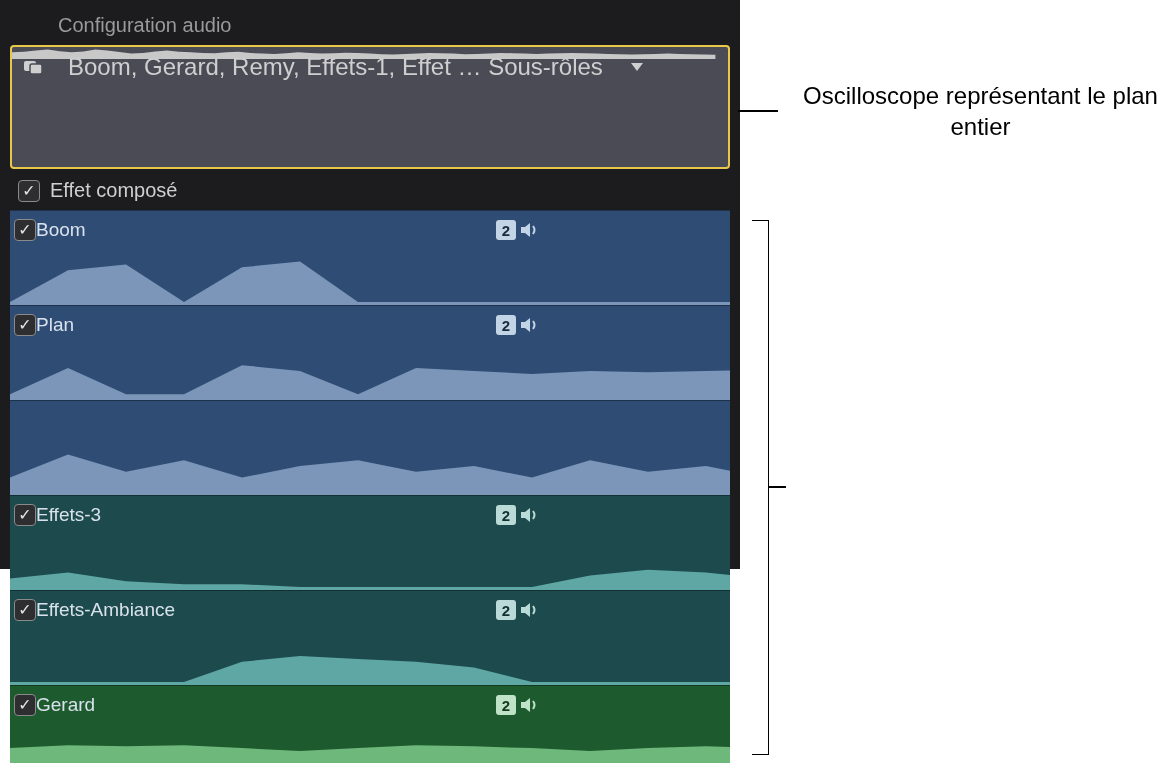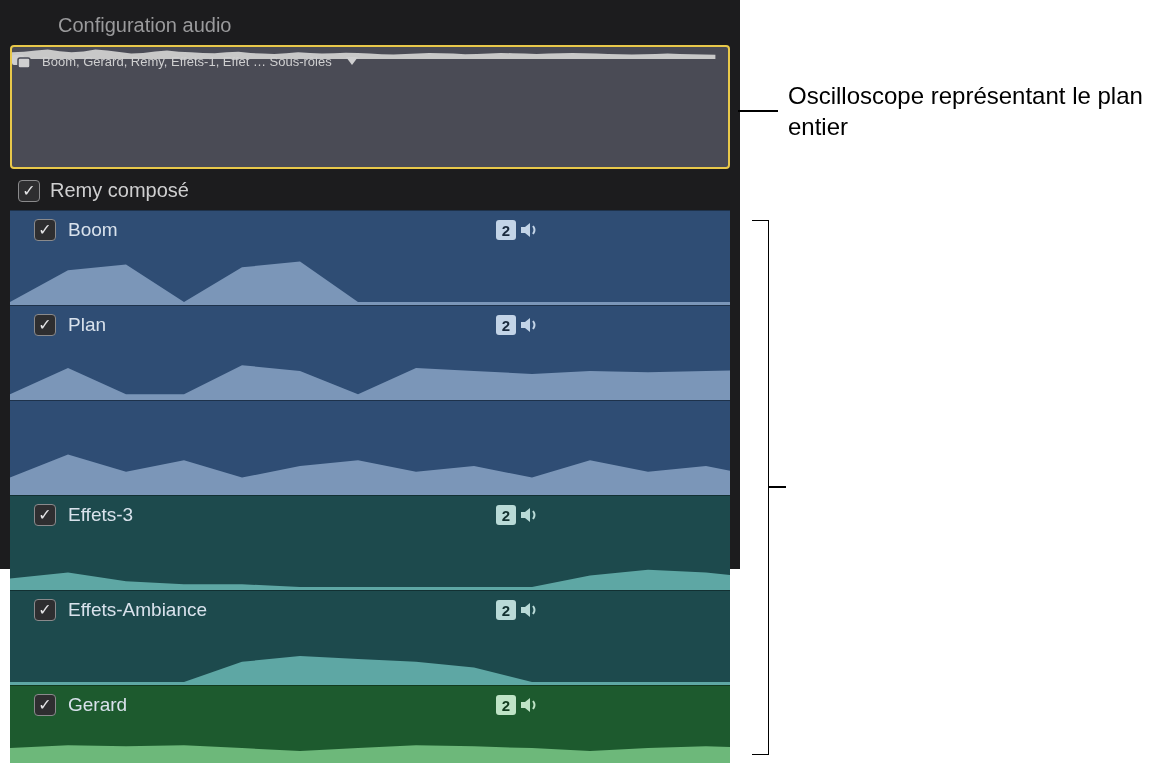--- a/index.html
+++ b/index.html
@@ -50,24 +50,24 @@
     background: #4a4b55;
     height: 120px;
     position: relative;
     overflow: hidden;
     flex-shrink: 0;
   }
 
   .clip-header {
     display: flex;
     align-items: center;
-    gap: 10px;
-    padding: 6px 0;
+    gap: 24px;
+    padding: 6px 12px;
     color: var(--text-light);
-    font-size: 13px;
+    font-size: 24px;
     position: relative;
     z-index: 2;
   }
 
   .clip-icon svg { display:block; }
 
   .chev {
     width:0;height:0;
     border-left:6px solid transparent;
     border-right:6px solid transparent;
@@ -118,22 +118,21 @@
   }
   .track.dialogue { background: var(--dialogue-blue); }
   .track.effects  { background: var(--effects-teal); }
   .track.music    { background: var(--music-green); }
 
   .track-header {
     position:relative;
     z-index:2;
     display:flex;
     align-items:center;
-    gap:12px;
-    padding:8px 10px 0 24px;
+    padding:8px 10px 0 4px;
     color:#d9e2ec;
     font-size:19px;
   }
 
   .channel-badge {
     margin-left:auto;
     margin-right:180px;
     display:flex;
     align-items:center;
     gap:4px;
@@ -153,20 +152,21 @@
     position:absolute;
     left:0;right:0;bottom:0;
     height:58px;
   }
 
   
   .right-col {
     flex:1;
     position:relative;
     padding-top:10px;
+    text-align:center;
   }
   .callout {
     position:absolute;
     color:var(--callout-text);
     font-size:24px;
     line-height:1.3;
   }
   .callout-line {
     position:absolute;
     background:#000;
@@ -198,21 +198,21 @@
             <rect x="6" y="5" width="12" height="10" rx="2" fill="#cfcfd0" stroke="#4a4b55" stroke-width="1.5"></rect>
           </svg>
       </span>
       <span>Boom, Gerard, Remy, Effets-1, Effet … Sous-rôles</span>
       <span class="chev"></span>
     </div>
   </div>
 
   <div class="compound-row">
     <span class="checkbox checked"></span>
-    <span>Remy composé</span>
+    <span>Effet composé</span>
   </div>
 
   <div class="tracks">
       <div class="track dialogue">
     <svg class="track-wave" preserveAspectRatio="none" viewBox="0 0 60 1">
       <path d="M 0 1 L 0 0.95 L 1 0.4 L 2 0.30000000000000004 L 3 0.95 L 4 0.35 L 5 0.25 L 6 0.95 L 7 0.95 L 8 0.95 L 9 0.95 L 10 0.95 L 11 0.95 L 12 0.95 L 13 0.95 L 14 0.95 L 15 0.95 L 16 0.95 L 17 0.95 L 18 0.95 L 19 0.95 L 20 0.95 L 21 0.95 L 22 0.95 L 23 0.95 L 24 0.95 L 25 0.95 L 26 0.95 L 27 0.95 L 28 0.95 L 29 0.95 L 30 0.95 L 31 0.95 L 32 0.95 L 33 0.95 L 34 0.95 L 35 0.95 L 36 0.95 L 37 0.95 L 38 0.95 L 39 0.95 L 40 0.95 L 41 0.95 L 42 0.95 L 43 0.95 L 44 0.95 L 45 0.95 L 46 0.95 L 47 0.95 L 48 0.95 L 49 0.95 L 50 0.95 L 51 0.95 L 52 0.95 L 53 0.95 L 54 0.95 L 55 0.95 L 56 0.95 L 57 0.95 L 58 0.95 L 59 0.95 L 59 1 Z" fill="#7b96b8"></path>
     </svg>
     <div class="track-header">
       <span class="checkbox checked"></span>
       <span>Boom</span>

